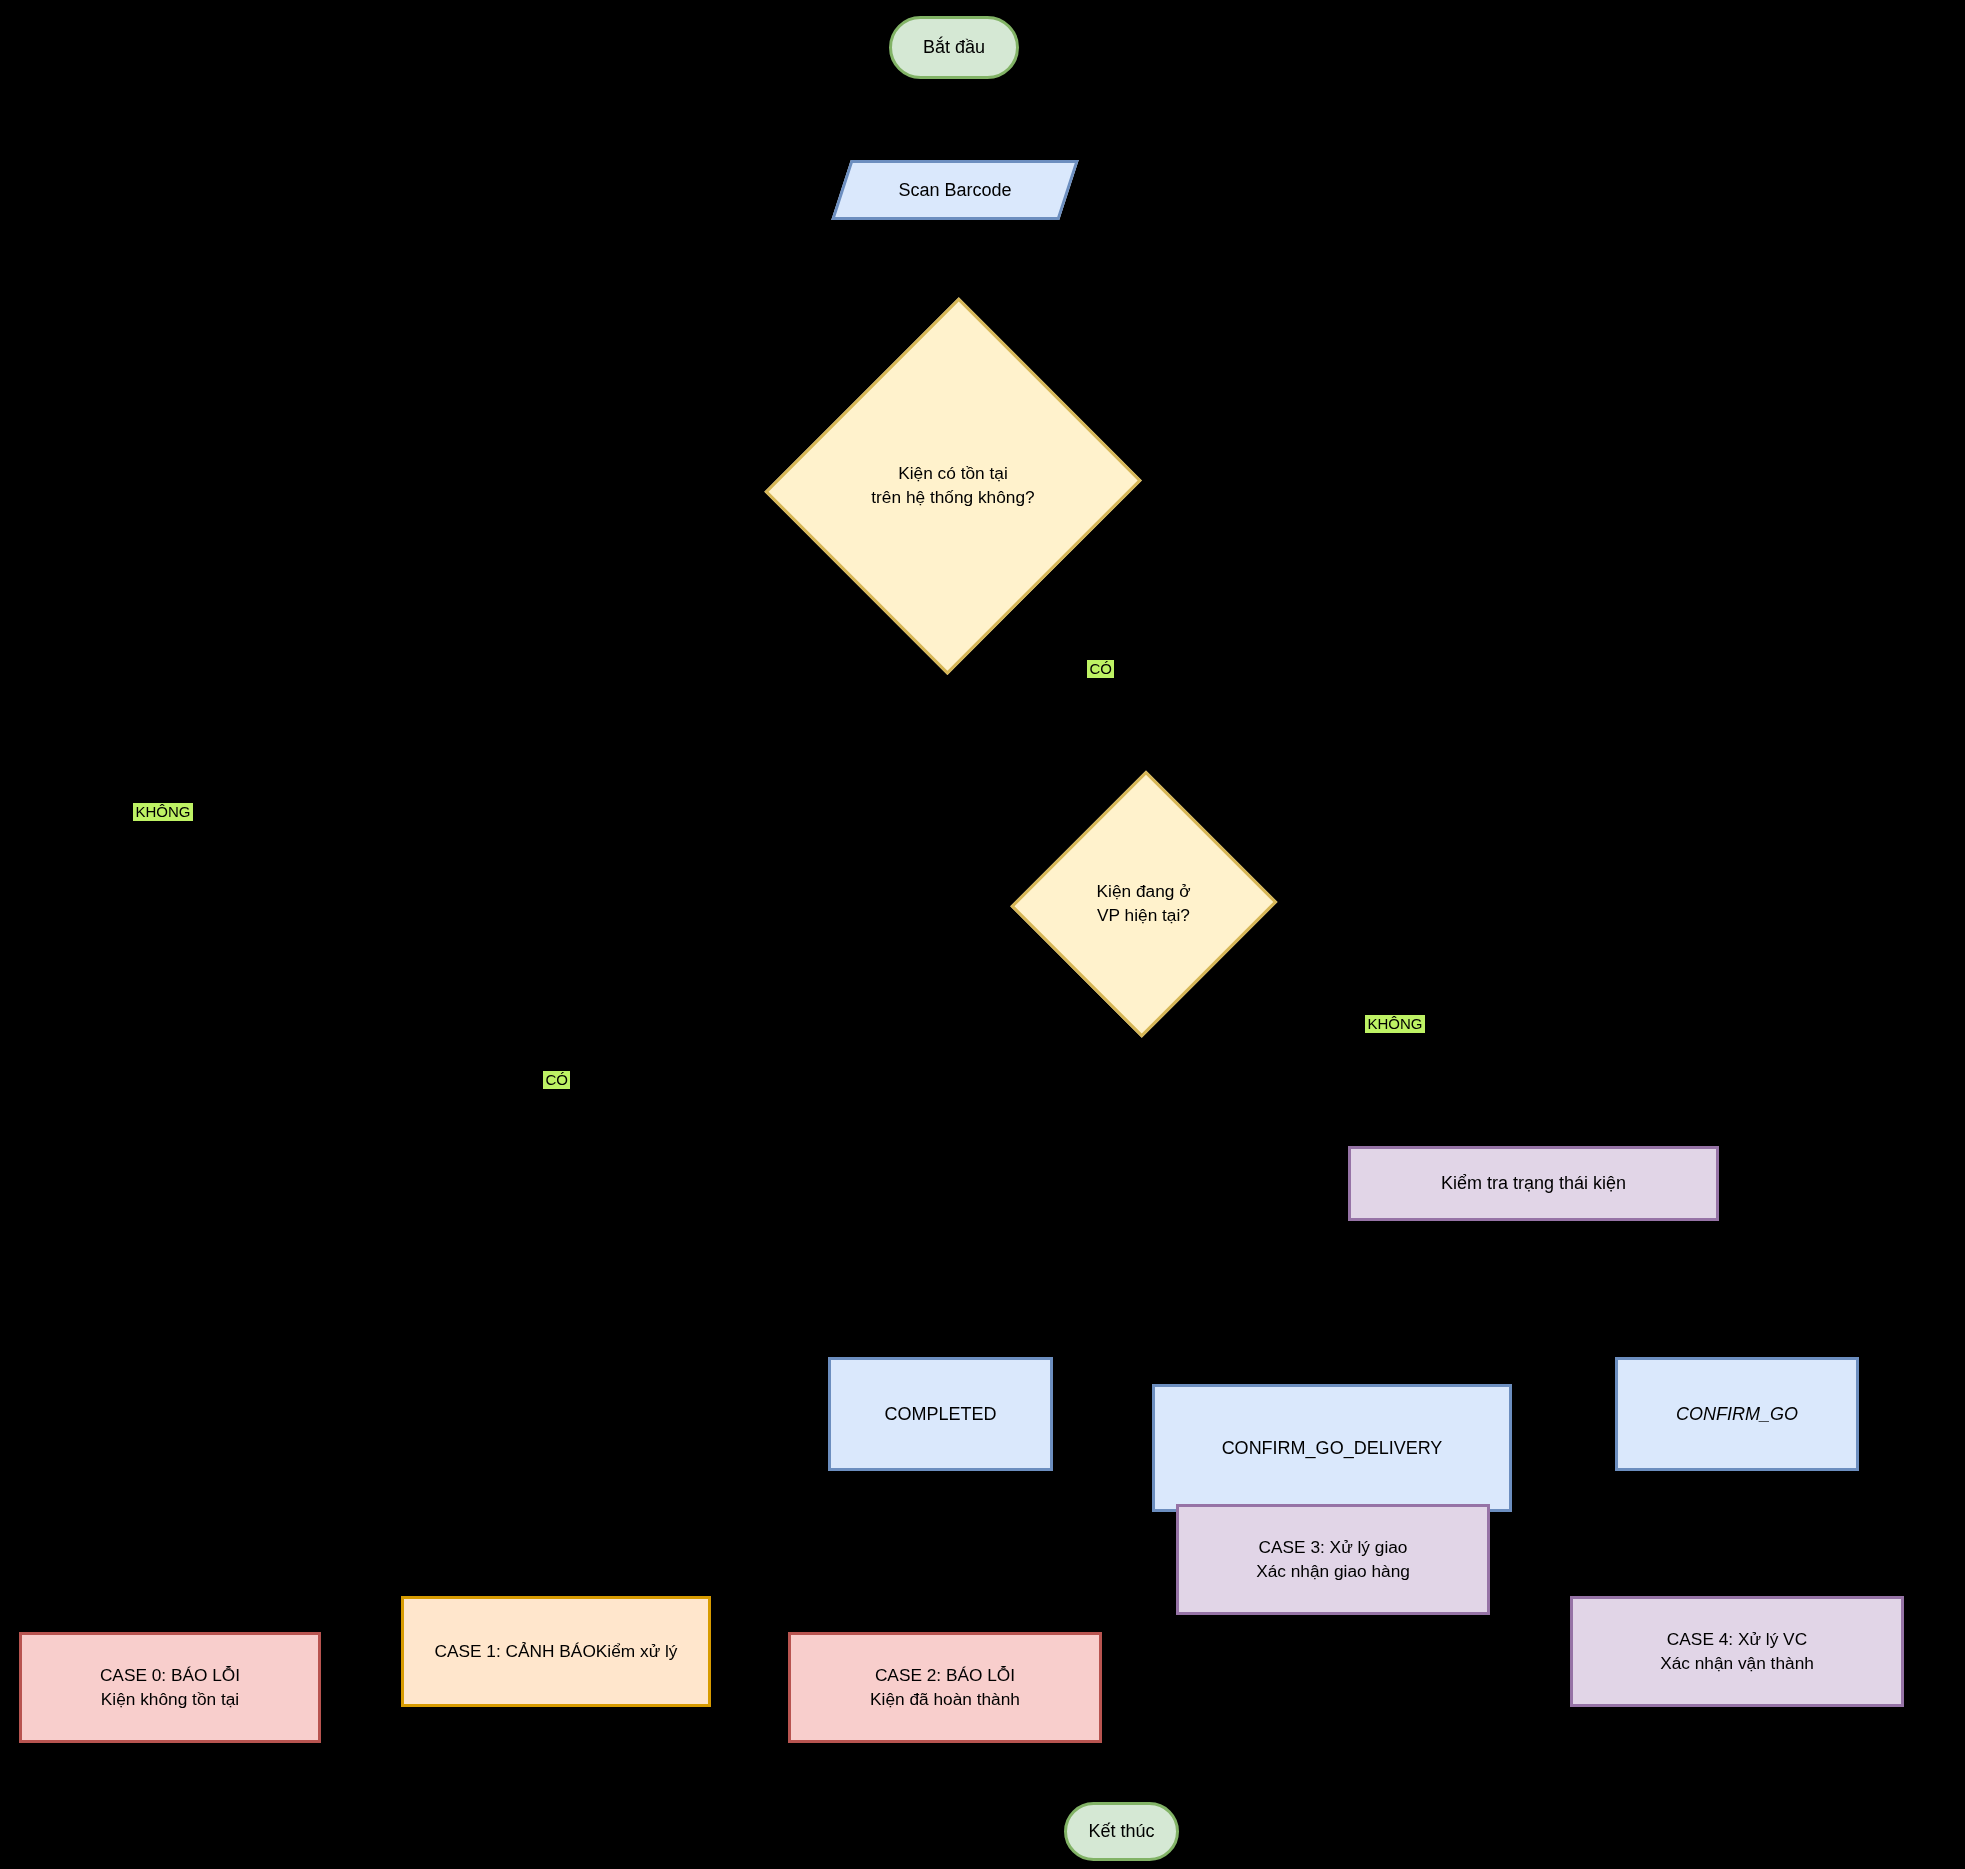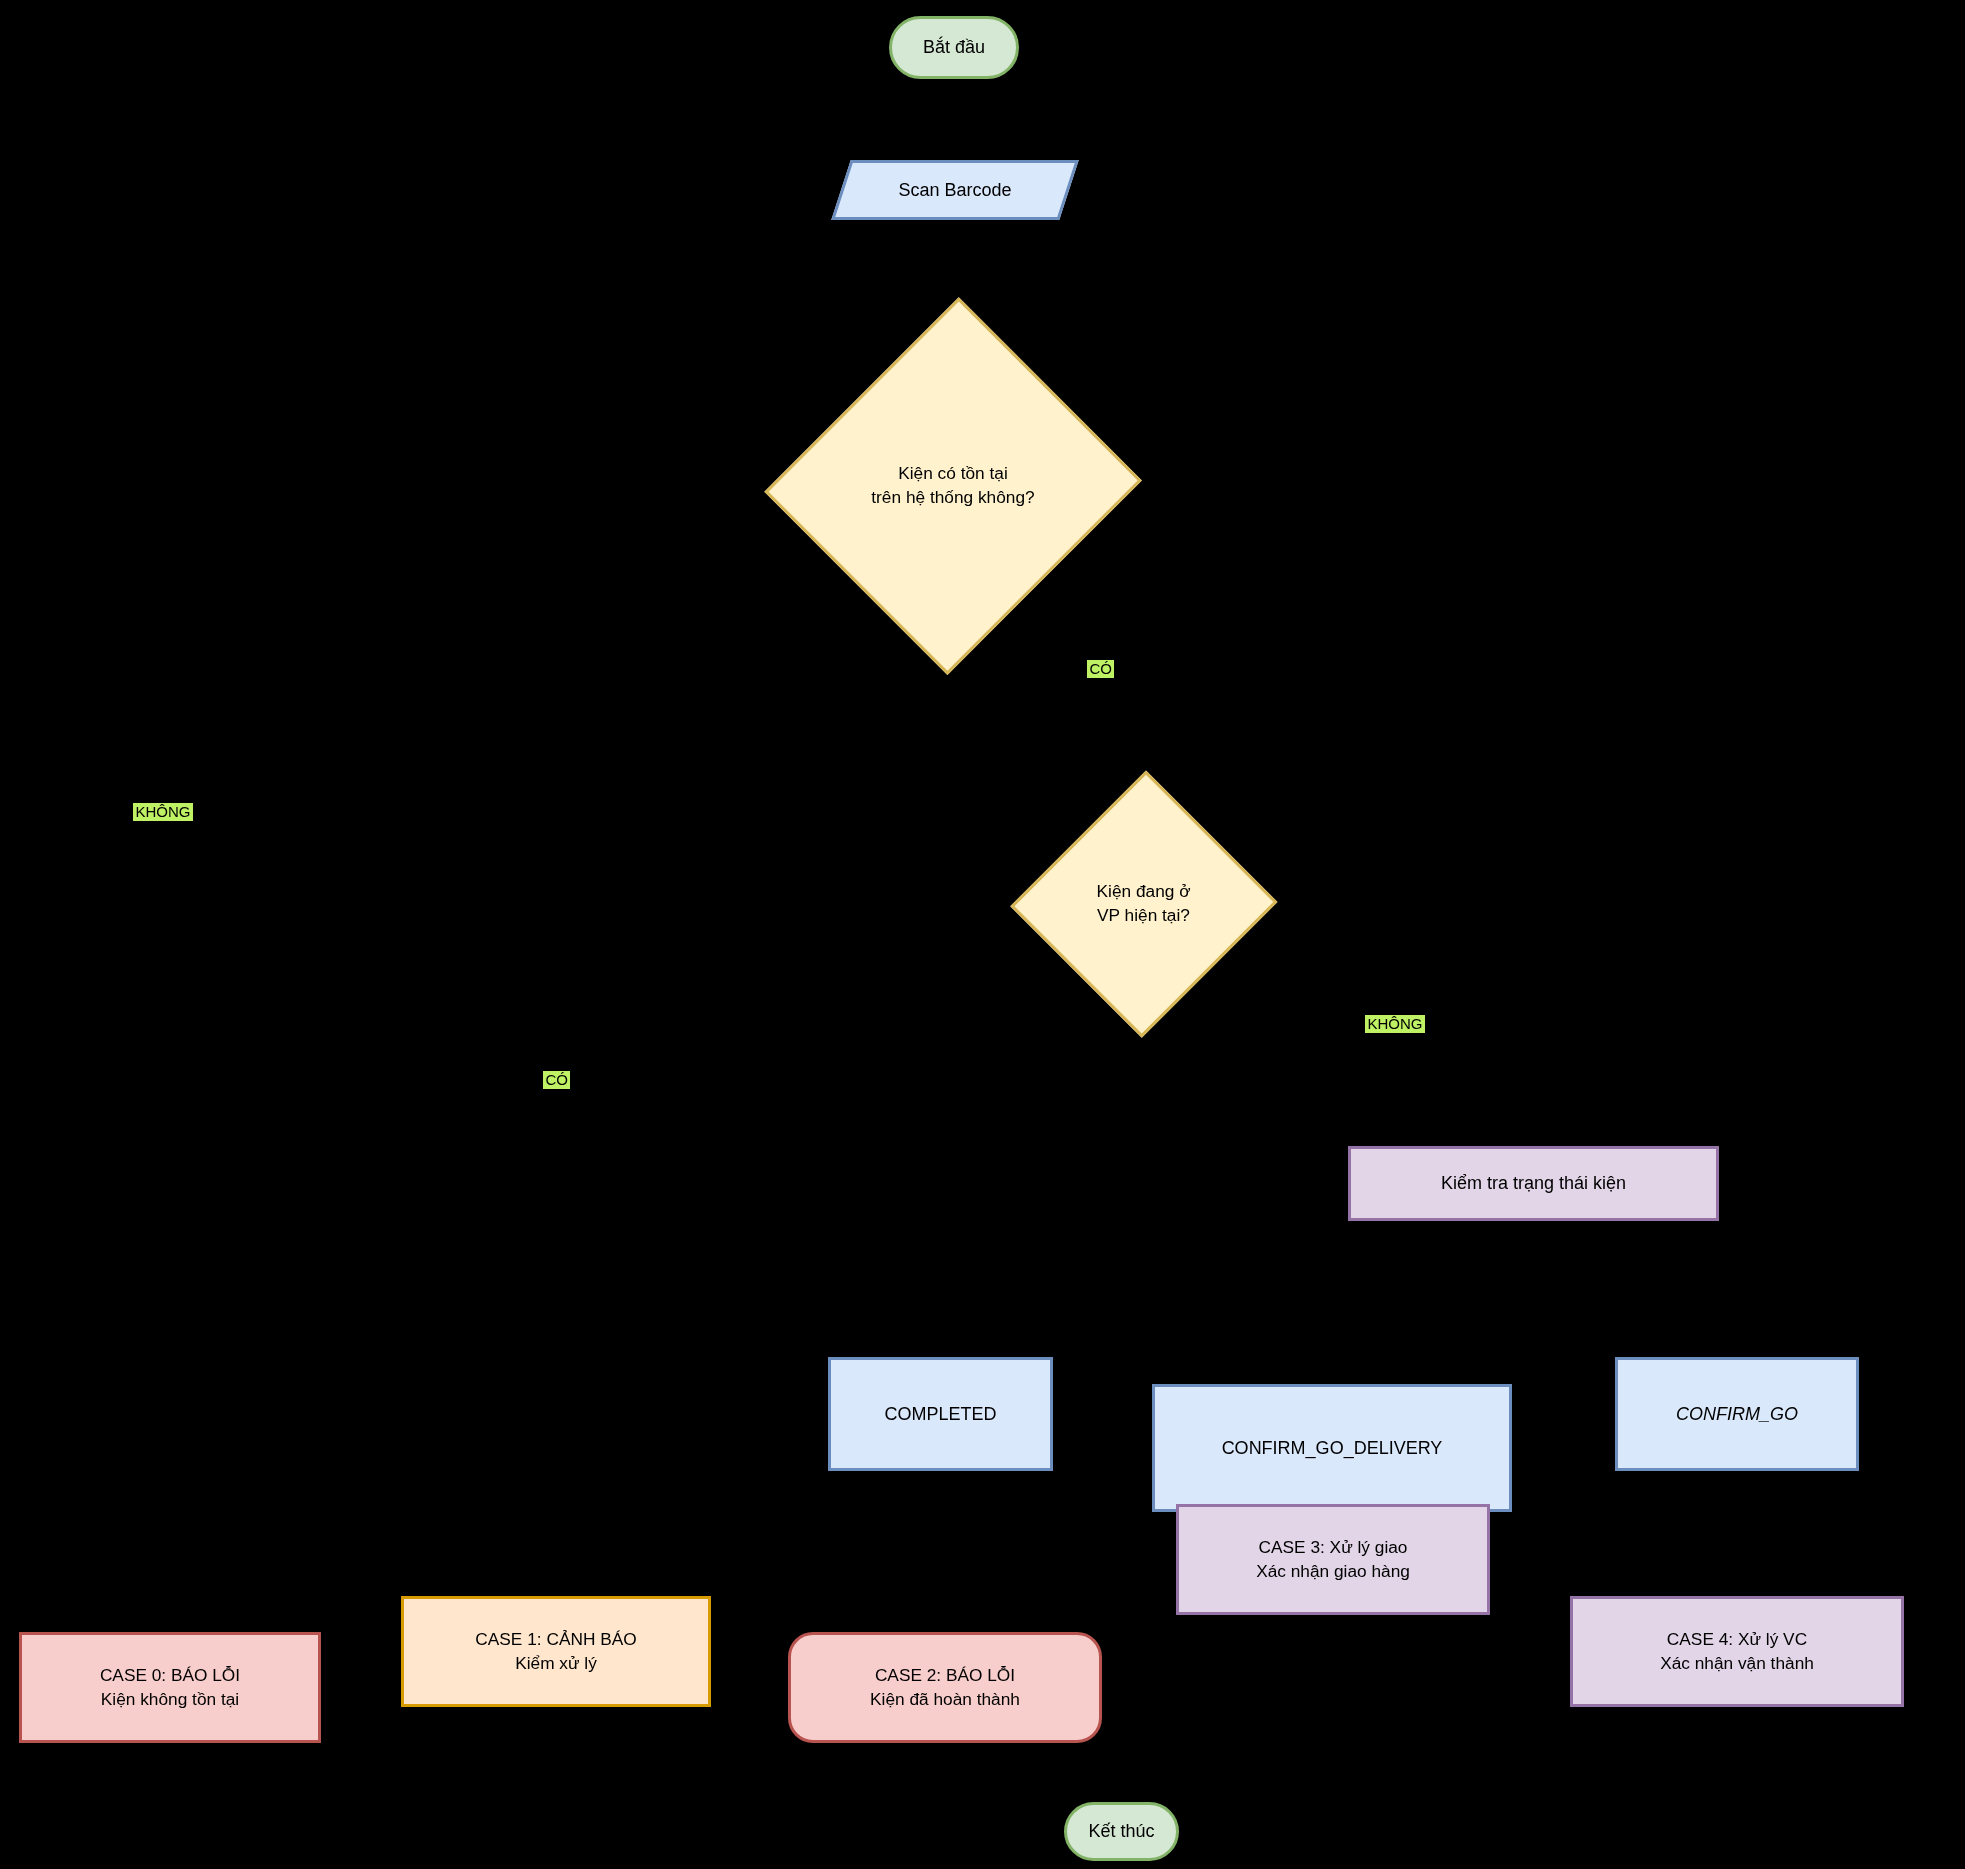--- a/index.html
+++ b/index.html
@@ -212,26 +212,26 @@
 
 <div class="node process-blue" style="left:1615px; top:1357px; width:244px; height:114px;font-style:italic;">
   <span>CONFIRM_GO</span>
 </div>
 
 <div class="node process-red" style="left:19px; top:1596px; width:302px; height:111px; flex-direction:column;">
   <span>CASE 0: BÁO LỖI</span>
   <span>Kiện không tồn tại</span>
 </div>
 
-<div class="node process-orange" style="left:401px; top:1596px; width:310px; height:111px; flex-direction:column;">
+<div class="node process-orange" style="left:401px; top:1596px; width:310px; height:111px; flex-direction:row;">
   <span>CASE 1: CẢNH BÁO</span>
   <span>Kiểm xử lý</span>
 </div>
 
-<div class="node process-red" style="left:788px; top:1596px; width:314px; height:111px; flex-direction:column;border-radius:25px;">
+<div class="node process-red" style="left:788px; top:1596px; width:314px; height:111px; flex-direction:column;">
   <span>CASE 2: BÁO LỖI</span>
   <span>Kiện đã hoàn thành</span>
 </div>
 
 <div class="node process-purple" style="left:1176px; top:1504px; width:314px; height:111px; flex-direction:column; font-size:17.3px;">
   <span>CASE 3: Xử lý giao</span>
   <span>Xác nhận giao hàng</span>
 </div>
 
 <div class="node process-purple" style="left:1570px; top:1596px; width:334px; height:111px; flex-direction:column; font-size:17.3px;">

